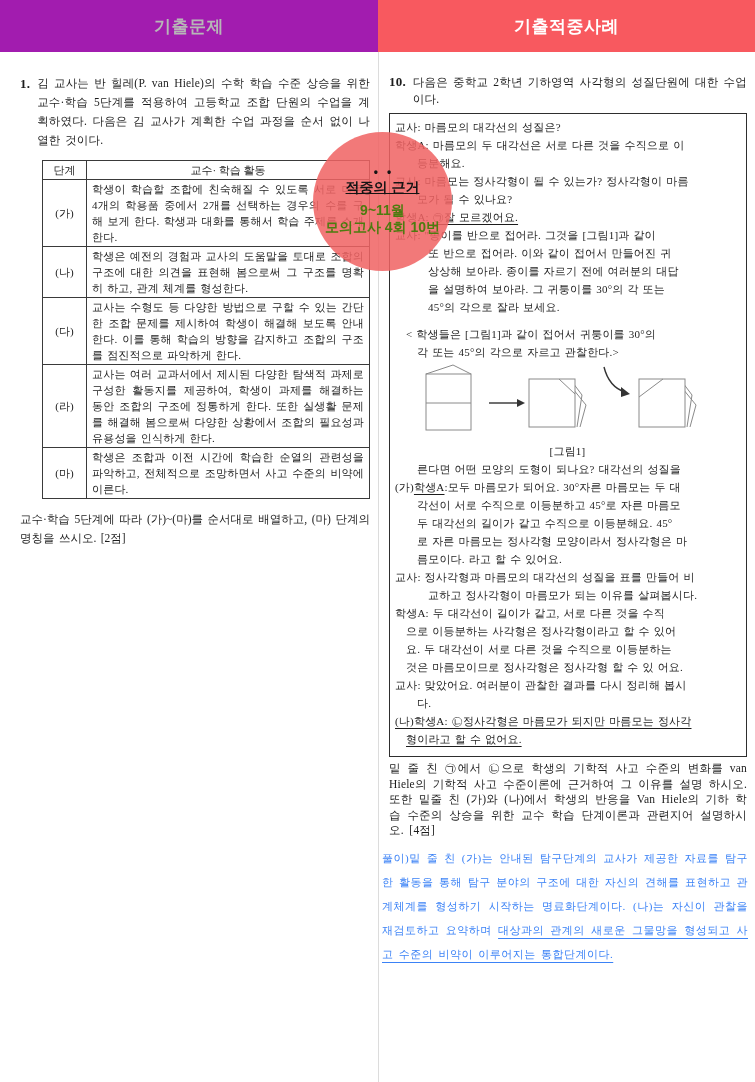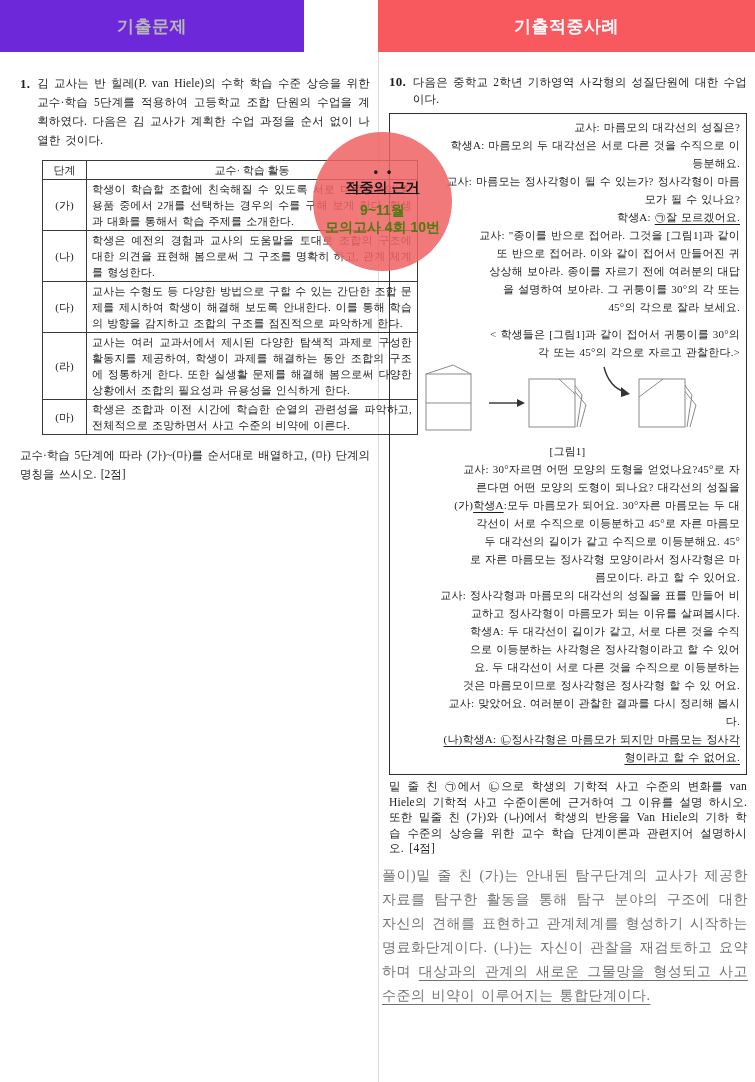--- a/index.html
+++ b/index.html
@@ -2,50 +2,50 @@
 <html><head>
 <meta charset="utf-8">
 <style>
   * { margin:0; padding:0; box-sizing:border-box; }
   html,body { width:755px; height:1082px; }
   body { position:relative; background:#ffffff; font-family:"Liberation Serif", serif; color:#1c1c1c; overflow:hidden; }
 
   
   .hdr { position:absolute; top:0; height:52px; display:flex; align-items:center; justify-content:center;
          font-family:"Liberation Sans", sans-serif; font-weight:bold; font-size:17px; letter-spacing:0.5px; }
-  .hdr-left  { left:0;   width:304px; background:#6d28d9; color:#b7b7b7; }
+  .hdr-left  { left:0;   width:378px; background:#a21caf; color:#b7b7b7; }
   .hdr-right { left:378px; width:377px; background:#f8595f; color:#ffffff; }
   .col-divider { position:absolute; left:378px; top:52px; bottom:0; width:1px; background:#dcdcdc; }
 
   
   .left-col { position:absolute; left:20px; top:74px; width:350px; }
   .qhead { display:flex; gap:7px; font-size:11.5px; line-height:19px; text-align:justify;
            letter-spacing:0.2px; word-spacing:1.5px; }
   .qnum { font-size:13px; font-weight:bold; flex:0 0 auto; }
-  .stages-table { border-collapse:collapse; width:376px; margin:10px 0 0 22px; font-size:11px; line-height:16px; }
+  .stages-table { border-collapse:collapse; width:328px; margin:10px 0 0 22px; font-size:11px; line-height:16px; }
   .stages-table th, .stages-table td { border:1px solid #3a3a3a; padding:1px 5px; }
   .stages-table th { font-weight:normal; text-align:center; height:18px; }
   .col-stage { width:44px; text-align:center; }
   .col-act { text-align:justify; letter-spacing:0.2px; word-spacing:1px; }
   .left-instruction { margin:11px 0 0 0; font-size:11.5px; line-height:19px; text-align:justify; word-spacing:1.5px; }
 
   
   .right-col { position:absolute; left:389px; top:74px; width:358px; }
   .rq { font-size:11.5px; line-height:16.5px; }
   .dialogue-box { margin-top:6px; border:1px solid #2e2e2e; padding:4px 6px 8px 5px;
                   font-size:11px; line-height:18px; letter-spacing:0.2px; word-spacing:1px; }
-  .dlg-line { white-space:nowrap; overflow:hidden;text-align:right; }
+  .dlg-line { white-space:nowrap; overflow:hidden; }
   .dlg-blank { height:9px; }
   .u { text-decoration:underline; text-underline-offset:2.5px; }
   .fig-wrap { margin:2px 0 0 6px; }
   .fig-caption { text-align:center; line-height:18px; }
   .rq-question { margin-top:4px; font-size:11.5px; line-height:15.6px; text-align:justify;
                  word-spacing:2.5px; letter-spacing:0.2px; }
-  .solution { margin-top:7px; width:366px; margin-left:-7px; font-size:14px; line-height:24px;
-              text-align:justify; letter-spacing:0.5px; word-spacing:2px; color:#737373; }
+  .solution { margin-top:7px; width:366px; margin-left:-7px; font-size:11px; line-height:24px;
+              text-align:justify; letter-spacing:0.5px; word-spacing:2px; color:#3b82f6; }
   .solution .u { text-underline-offset:3.5px; }
 
   
   .hit-badge { position:absolute; left:313px; top:132px; width:139px; height:139px; border-radius:50%;
                background:rgba(240,99,99,0.86); display:flex; flex-direction:column; align-items:center;
                justify-content:center; text-align:center; font-family:"Liberation Sans", sans-serif; z-index:6; }
   .badge-dots { font-size:12px; font-weight:bold; color:#141414; letter-spacing:9px; text-indent:9px; line-height:10px; }
   .badge-title { font-size:14px; font-weight:800; color:#141414; margin-top:2px;text-decoration:underline; }
   .badge-sub { font-size:14px; font-weight:700; color:#4d7c0f; line-height:17px; margin-top:5px; }
 
@@ -141,21 +141,20 @@
       <path class="ar" d="M 203 4 Q 208 24 224 29"></path>
       <polygon class="ah" points="220,24 229,31 220,34"></polygon>
 
       <polyline class="ln" points="282,20 291,32 286,64"></polyline>
       <polyline class="ln" points="282,26 295,42 289,64"></polyline>
       <rect class="fl" x="238" y="16" width="46" height="48"></rect>
       <line class="ln" x1="238" y1="34" x2="262" y2="16"></line>
     </svg>
   </div>
 <div class="fig-caption">[그림1]</div>
-      <div class="dlg-line" style="padding-left: 0px;"><span>교사: 30°자르면 어떤 모양의 도형을 얻었나요?45°로 자</span></div>
       <div class="dlg-line" style="padding-left: 22px;"><span>른다면 어떤 모양의 도형이 되나요? 대각선의 성질을</span></div>
       <div class="dlg-line" style="padding-left: 0px;"><span>(가)</span><span class="u">학생A</span><span>:모두 마름모가 되어요.  30°자른 마름모는 두 대</span></div>
       <div class="dlg-line" style="padding-left: 22px;"><span>각선이 서로 수직으로 이등분하고 45°로 자른 마름모</span></div>
       <div class="dlg-line" style="padding-left: 22px;"><span> 두 대각선의 길이가 같고 수직으로 이등분해요. 45°</span></div>
       <div class="dlg-line" style="padding-left: 22px;"><span>로 자른 마름모는 정사각형 모양이라서 정사각형은 마</span></div>
       <div class="dlg-line" style="padding-left: 22px;"><span>름모이다. 라고 할 수 있어요.</span></div>
       <div class="dlg-line" style="padding-left: 0px;"><span>교사: 정사각형과 마름모의 대각선의 성질을 표를 만들어 비</span></div>
       <div class="dlg-line" style="padding-left: 33px;"><span>교하고 정사각형이 마름모가 되는 이유를 살펴봅시다.</span></div>
       <div class="dlg-line" style="padding-left: 0px;"><span>학생A: 두 대각선이 길이가 같고, 서로 다른 것을 수직</span></div>
       <div class="dlg-line" style="padding-left: 11px;"><span>으로 이등분하는 사각형은 정사각형이라고 할 수 있어</span></div>

